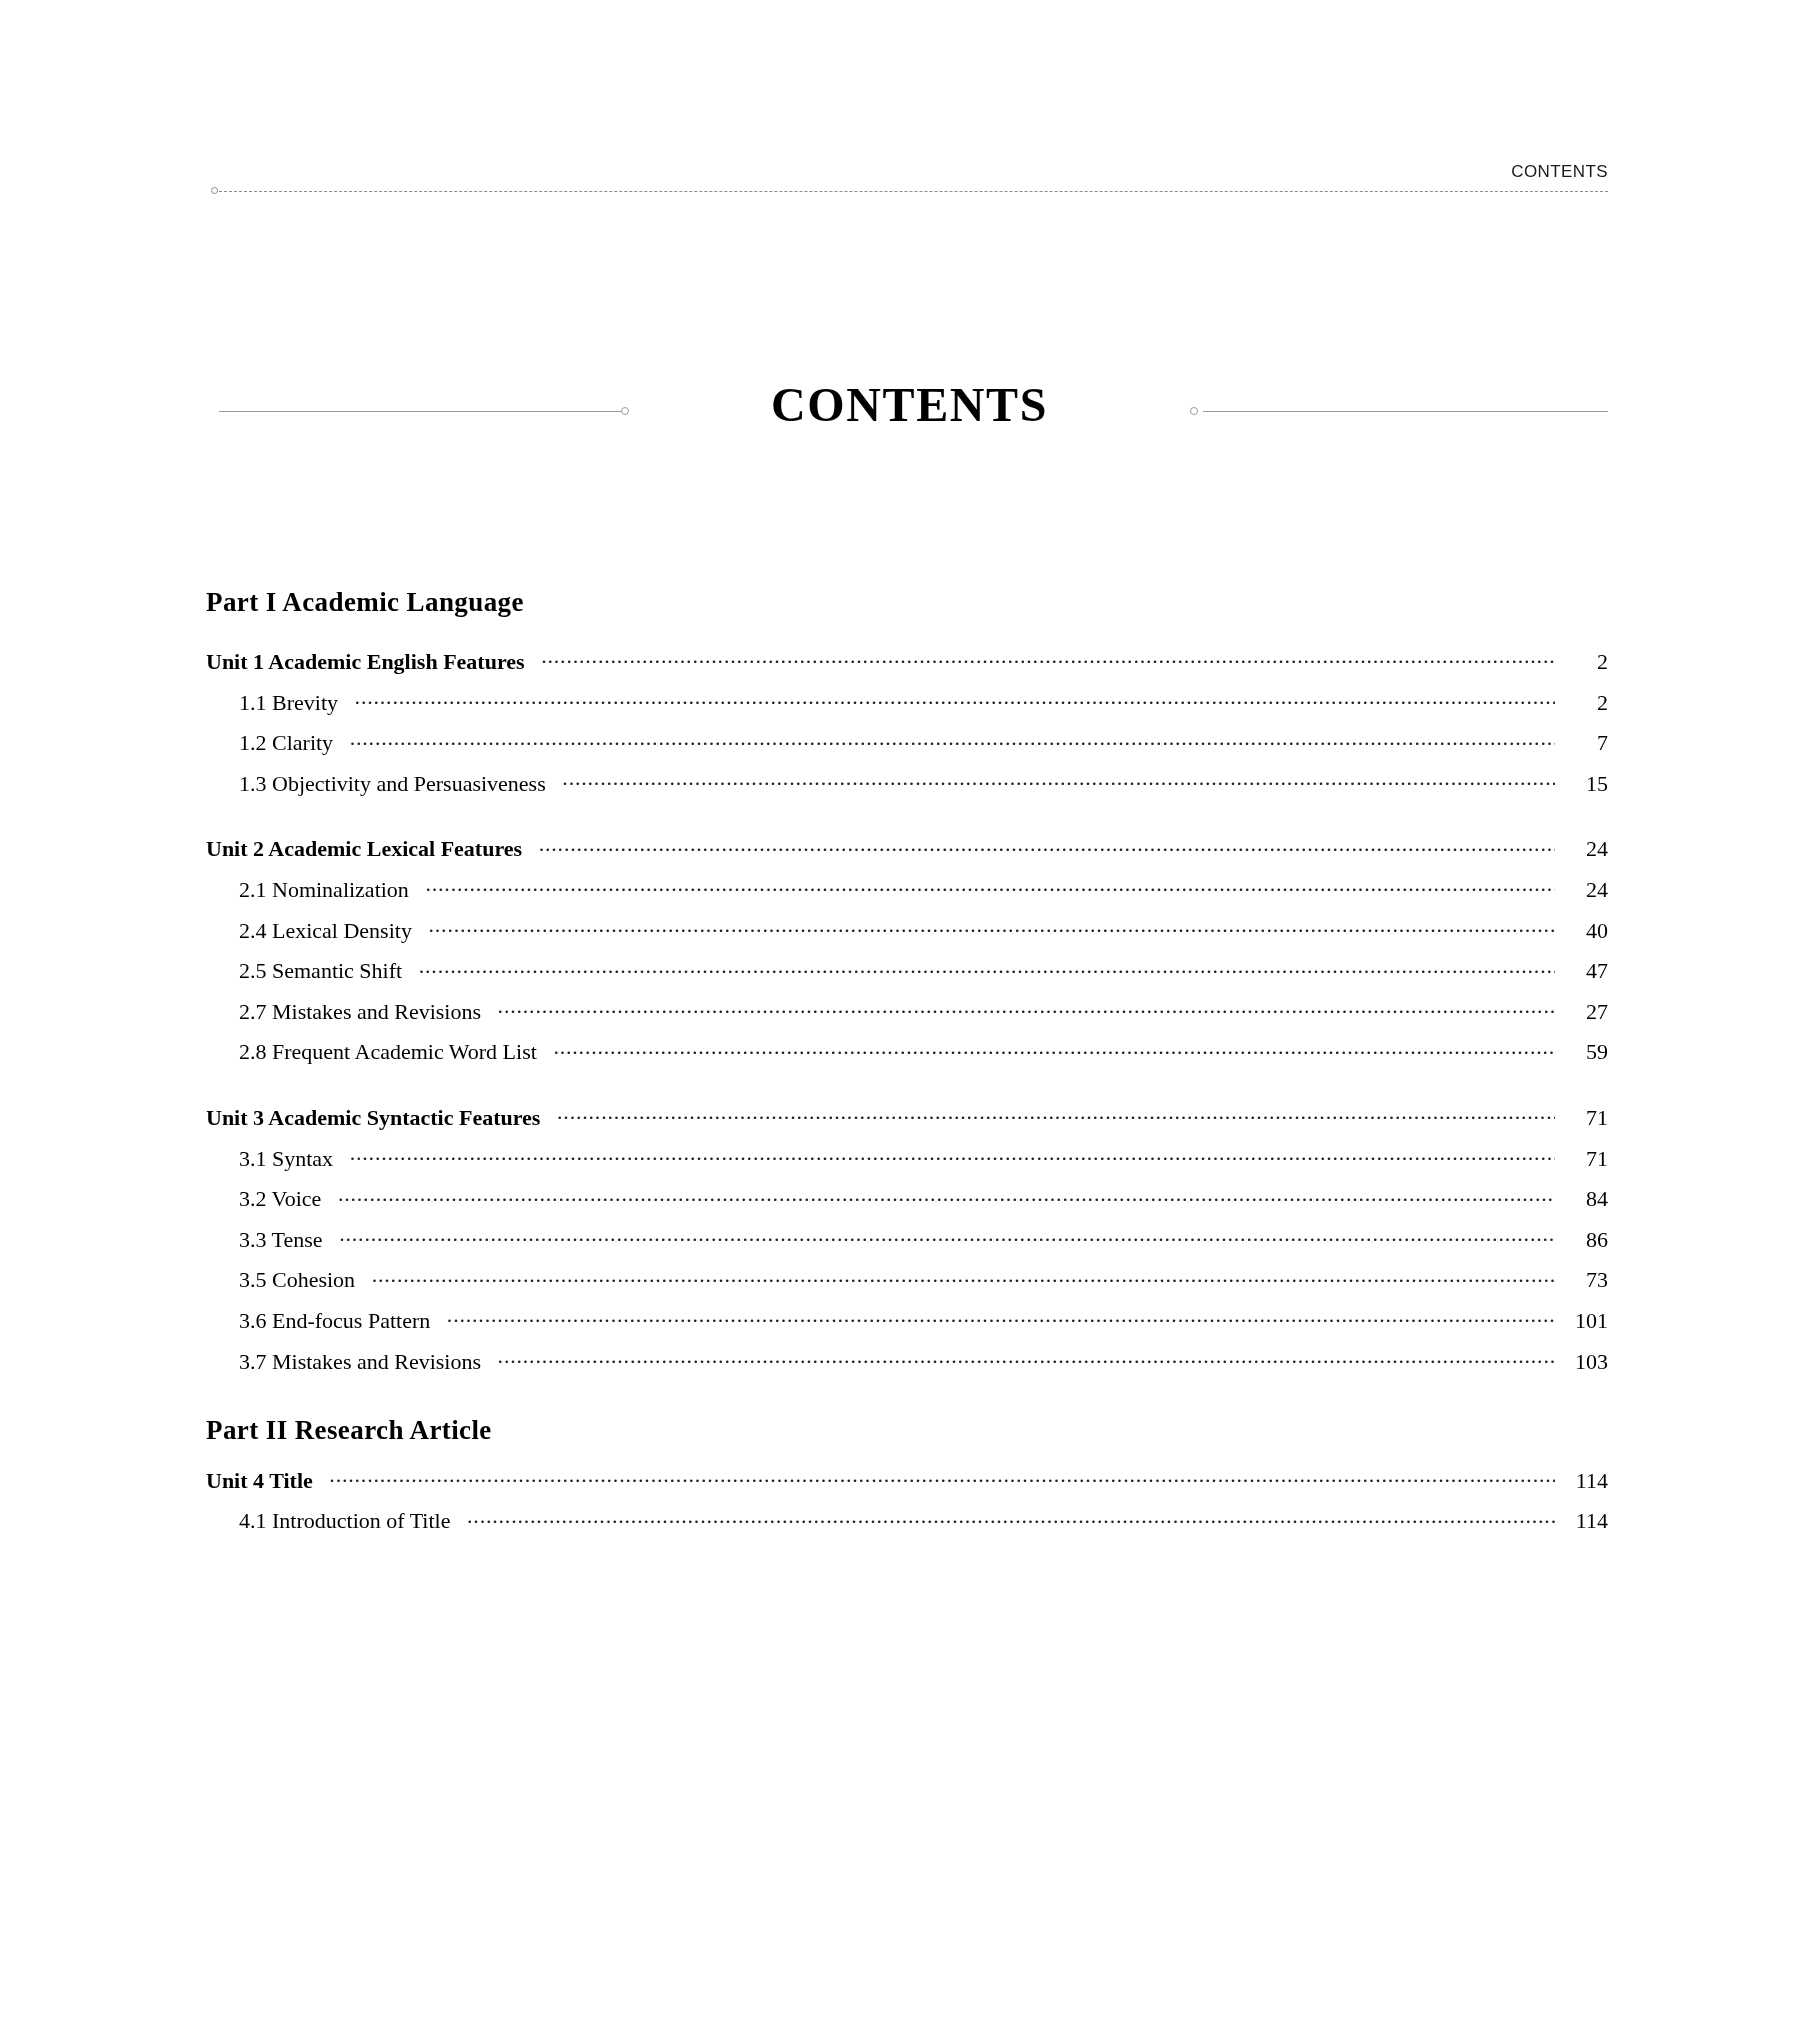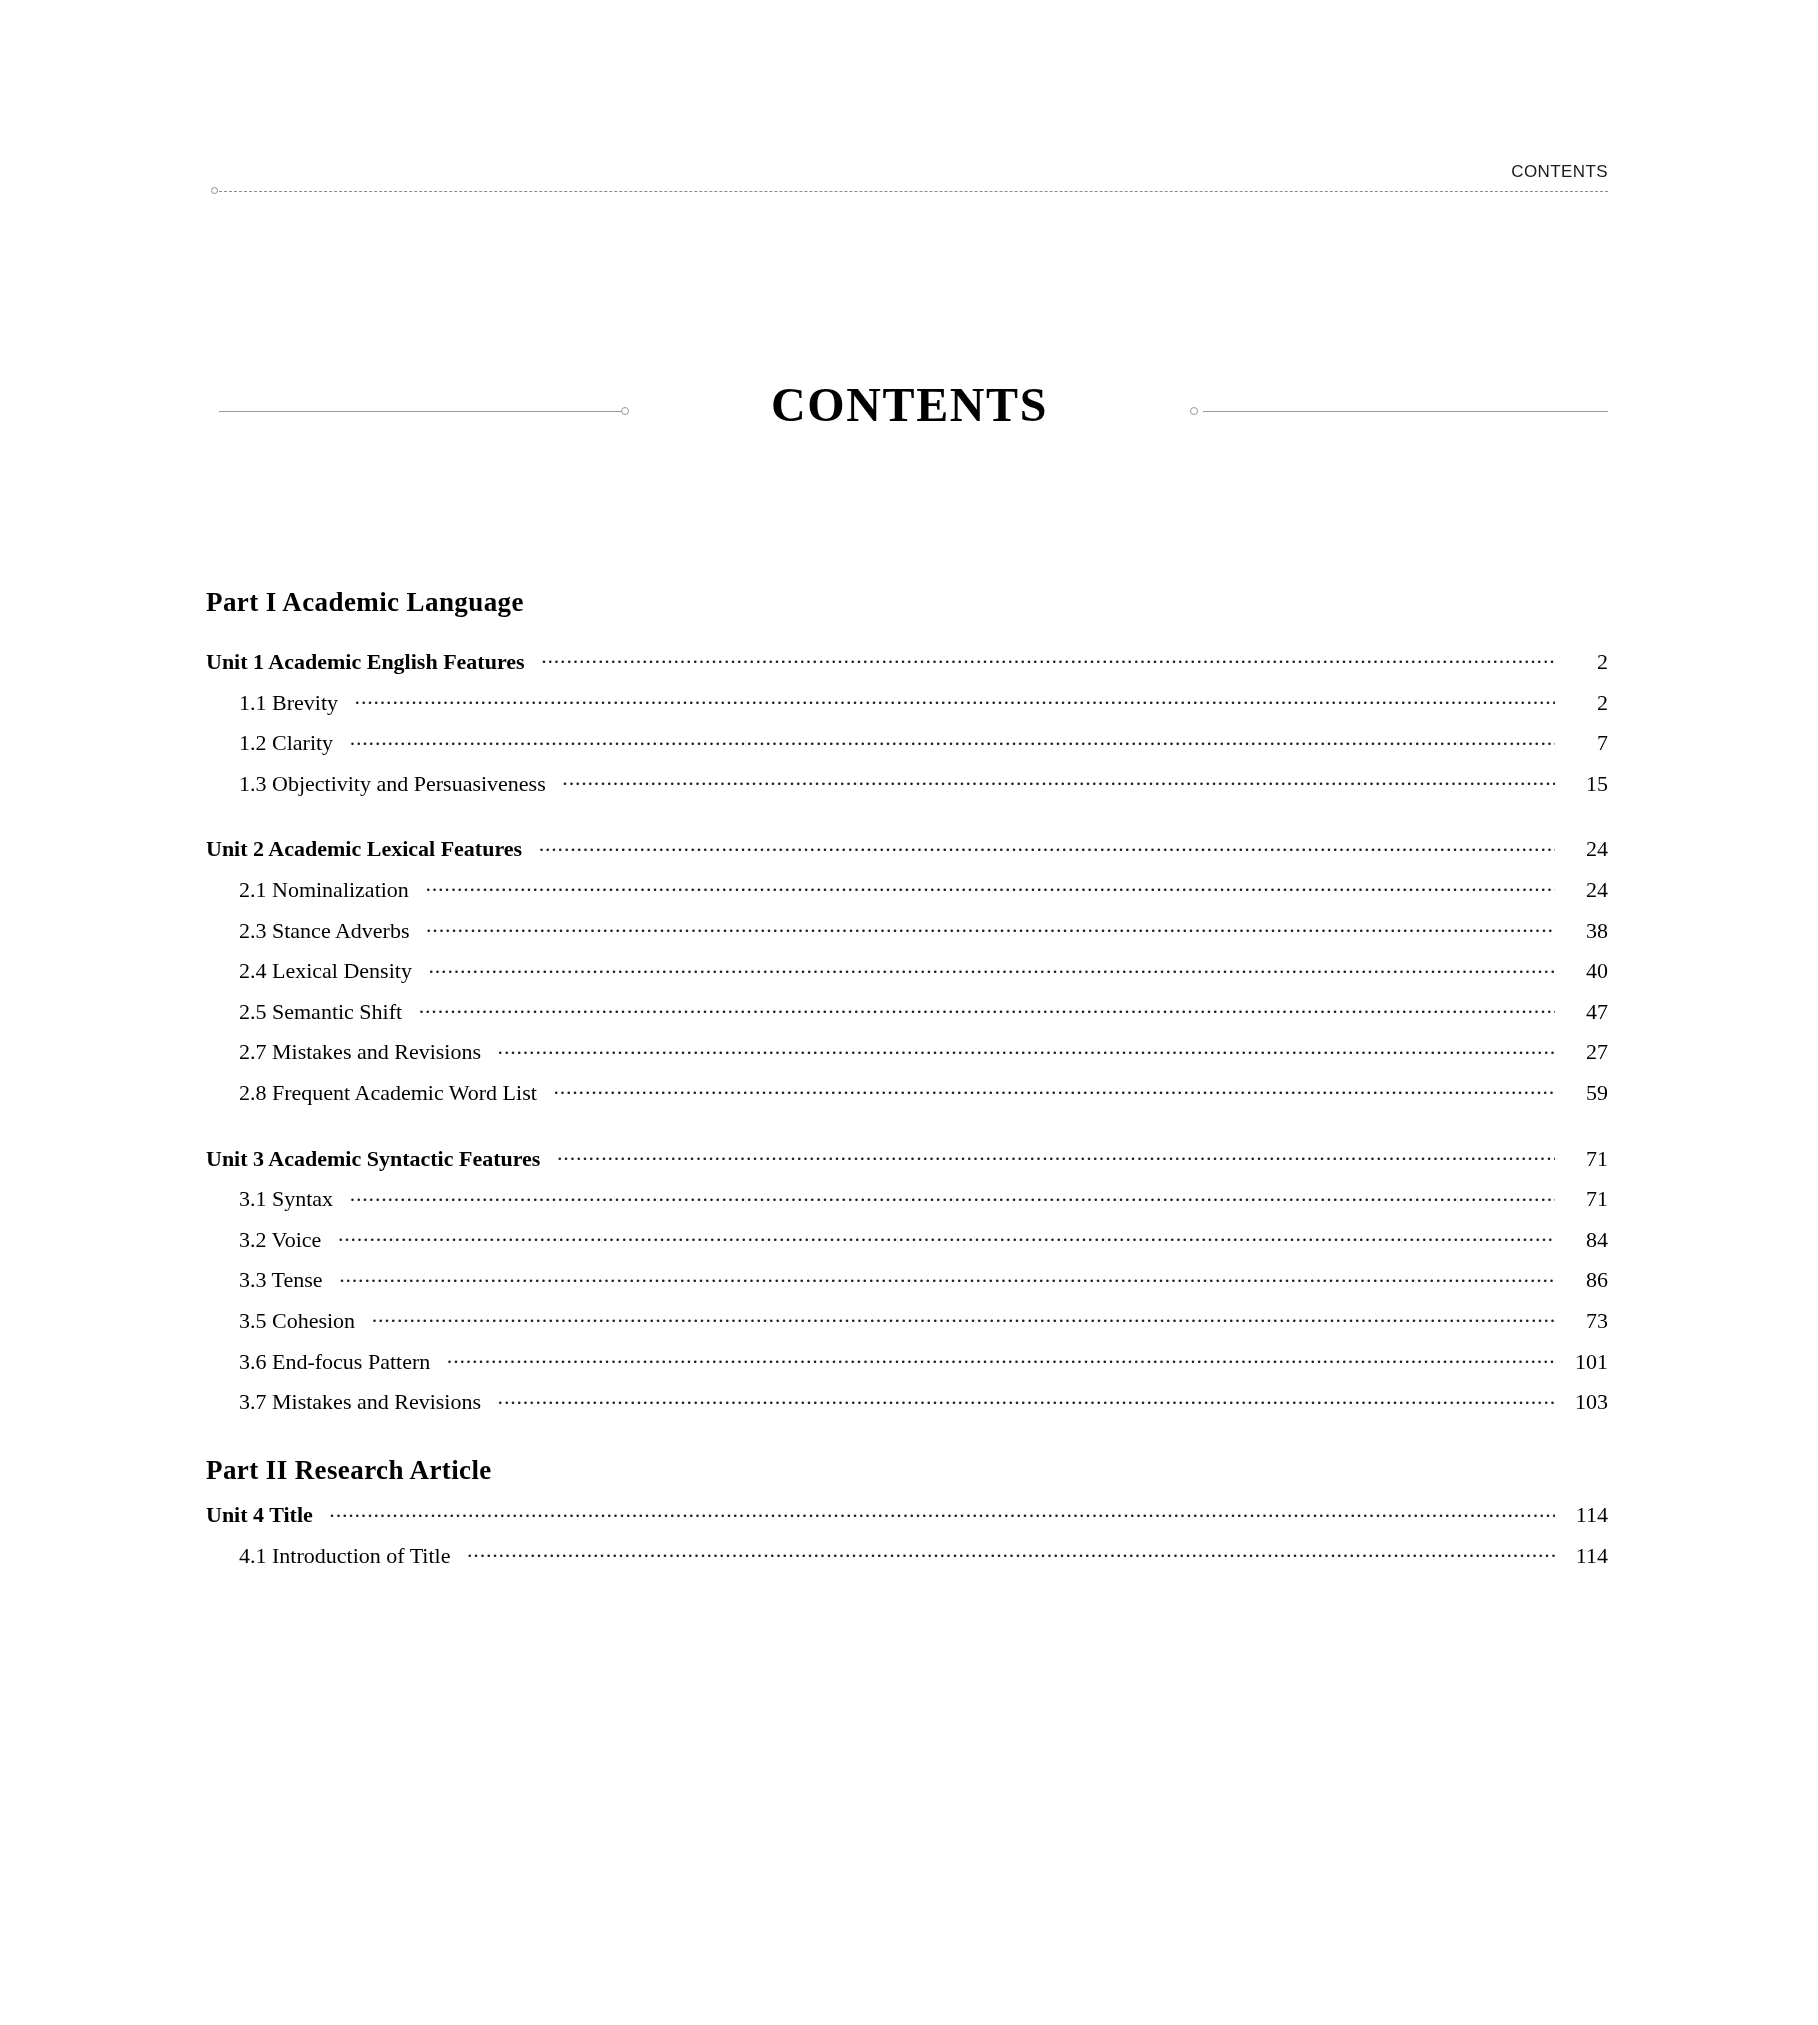--- a/index.html
+++ b/index.html
@@ -119,21 +119,21 @@
     top: 587px;
   }
   .part-heading {
     font-weight: bold;
     font-size: 27px;
     margin: 0 0 29px 0;
     letter-spacing: 0.4px;
   }
   .part-heading.second {
     margin-top: 42px;
-    margin-bottom: 14px;
+    margin-bottom: 20px;
   }
   .entry {
     display: flex;
     align-items: baseline;
     font-size: 22px;
     line-height: 1.0;
     margin-bottom: 14.6px;
     white-space: nowrap;
     gap: 15px;
   }
@@ -228,25 +228,20 @@
       <span class="entry-label">Unit 2  Academic Lexical Features</span>
       <span class="entry-leader"></span>
       <span class="entry-page">24</span>
     </div>
     <div class="entry sub">
       <span class="entry-label">2.1  Nominalization</span>
       <span class="entry-leader"></span>
       <span class="entry-page">24</span>
     </div>
     <div class="entry sub">
-      <span class="entry-label">2.3  Stance Adverbs</span>
-      <span class="entry-leader"></span>
-      <span class="entry-page">38</span>
-    </div>
-    <div class="entry sub">
       <span class="entry-label">2.4  Lexical Density</span>
       <span class="entry-leader"></span>
       <span class="entry-page">40</span>
     </div>
     <div class="entry sub">
       <span class="entry-label">2.5  Semantic Shift</span>
       <span class="entry-leader"></span>
       <span class="entry-page">47</span>
     </div>
     <div class="entry sub">

